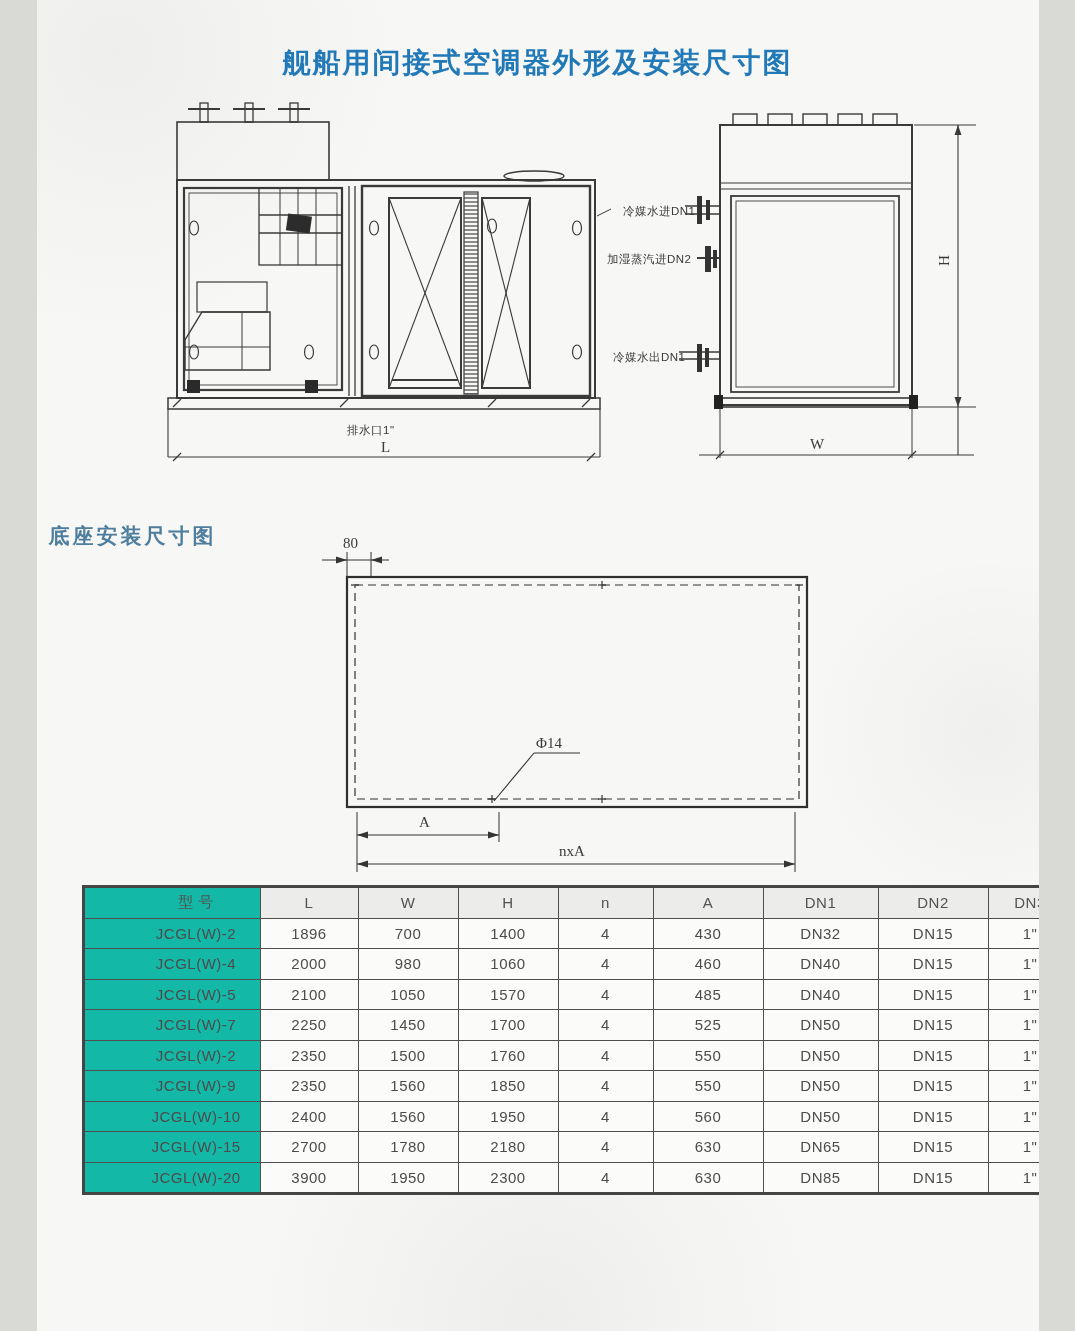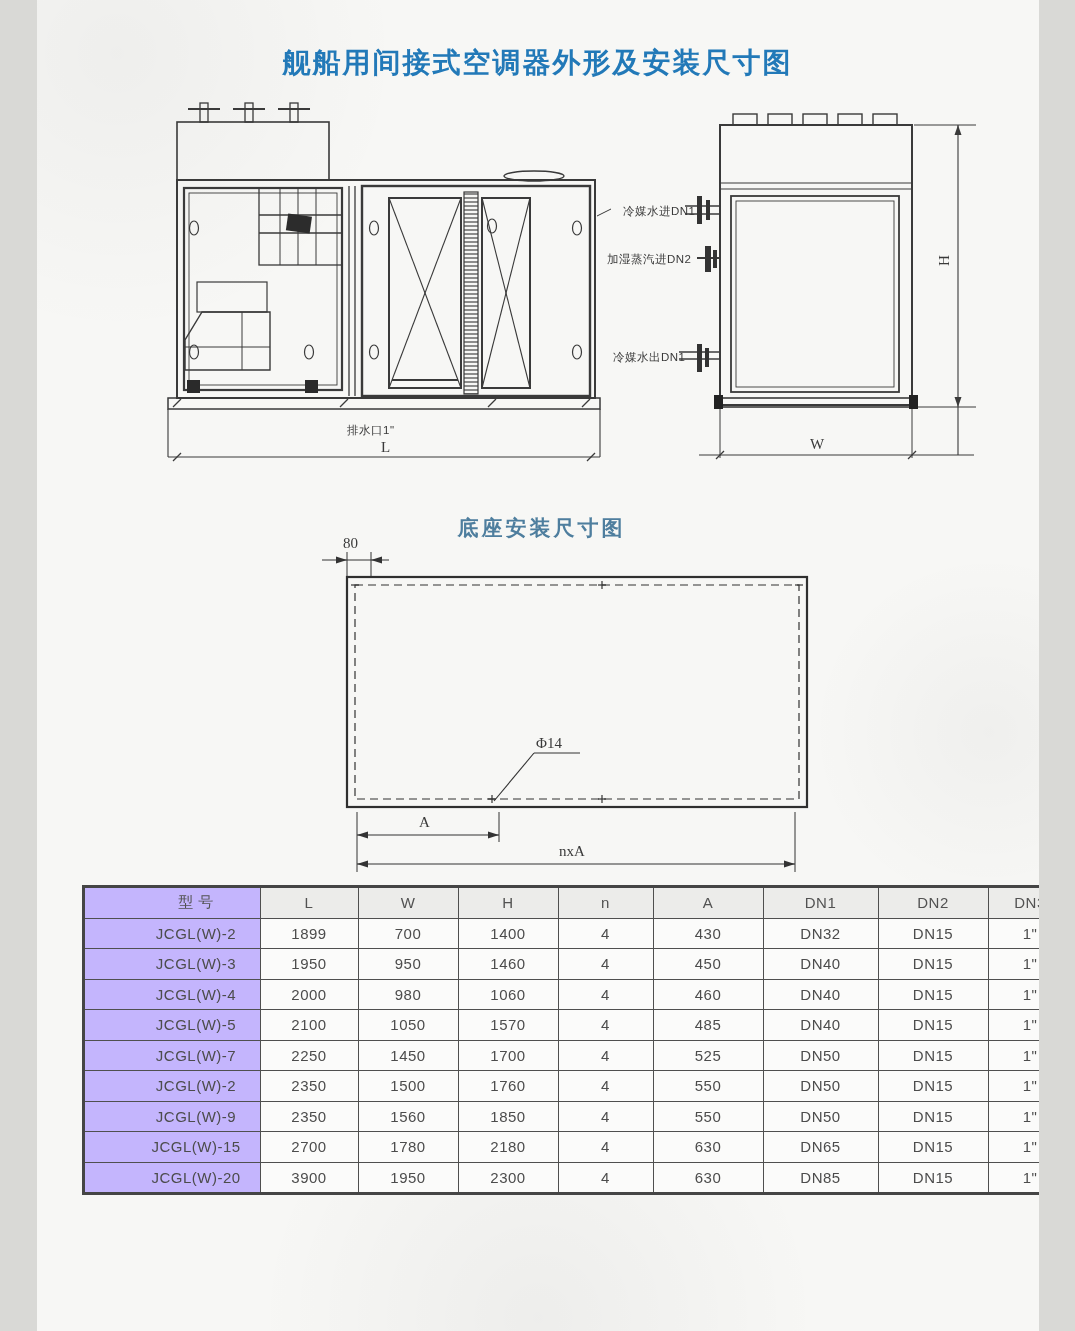--- a/index.html
+++ b/index.html
@@ -13,40 +13,40 @@
     font-family:"Liberation Sans", sans-serif;
     overflow:hidden;
   }
   .main-title {
     position:absolute; top:44px; left:0; width:100%;
     text-align:center; font-size:28px; font-weight:bold;
     letter-spacing:2px; color:#2279b8; margin:0;
   }
   .base-title {
     position:absolute; top:510px; left:0; width:100%;
-    text-align:center; font-size:21px; font-weight:bold;
-    letter-spacing:3px; color:#4e7e9e; margin:4px;
+    font-size:21px; font-weight:bold;
+    letter-spacing:3px; color:#4e7e9e; margin:12px;
   }
   svg.drawing { position:absolute; top:0; left:0; }
   svg text { fill:#3a3a3a; }
   .cjk-label { font-size:11.5px; letter-spacing:0.5px; }
   .dim-label { font-family:"Liberation Serif", serif; font-size:15px; }
   .spec-table {
     position:absolute; top:885px; left:45px; width:990px;
     border-collapse:collapse; table-layout:fixed;
     border:3px solid #454545; background:#fbfbfa;
   }
   .spec-table th, .spec-table td {
     border:1.6px solid #4f4f4f; height:29.5px; padding:0;
     text-align:center; vertical-align:middle;
     font-size:15px; font-weight:normal; color:#4c4c4c;
     letter-spacing:0.5px; overflow:hidden; white-space:nowrap;
   }
   .spec-table th { background:#ececea; color:#525252; }
-  .spec-table th.model-col, .spec-table td.model-col { background:#c4b5fd;padding-left:48px; }
+  .spec-table th.model-col, .spec-table td.model-col { background:#14b8a6;padding-left:48px; }
 </style>
 </head>
 <body>
 
 <div class="page">
 
   <h1 class="main-title">舰船用间接式空调器外形及安装尺寸图</h1>
 
   <svg class="drawing" width="1075" height="885" viewBox="0 0 1075 885">
     <defs>
@@ -272,37 +272,26 @@
         <th>n</th>
         <th>A</th>
         <th>DN1</th>
         <th>DN2</th>
         <th>DN3</th>
       </tr>
     </thead>
     <tbody>
         <tr>
           <td class="model-col">JCGL(W)-2</td>
-          <td>1899</td>
+          <td>1896</td>
           <td>700</td>
           <td>1400</td>
           <td>4</td>
           <td>430</td>
           <td>DN32</td>
-          <td>DN15</td>
-          <td>1"</td>
-        </tr>
-        <tr>
-          <td class="model-col">JCGL(W)-3</td>
-          <td>1950</td>
-          <td>950</td>
-          <td>1460</td>
-          <td>4</td>
-          <td>450</td>
-          <td>DN40</td>
           <td>DN15</td>
           <td>1"</td>
         </tr>
         <tr>
           <td class="model-col">JCGL(W)-4</td>
           <td>2000</td>
           <td>980</td>
           <td>1060</td>
           <td>4</td>
           <td>460</td>
@@ -348,20 +337,31 @@
           <td>2350</td>
           <td>1560</td>
           <td>1850</td>
           <td>4</td>
           <td>550</td>
           <td>DN50</td>
           <td>DN15</td>
           <td>1"</td>
         </tr>
         <tr>
+          <td class="model-col">JCGL(W)-10</td>
+          <td>2400</td>
+          <td>1560</td>
+          <td>1950</td>
+          <td>4</td>
+          <td>560</td>
+          <td>DN50</td>
+          <td>DN15</td>
+          <td>1"</td>
+        </tr>
+        <tr>
           <td class="model-col">JCGL(W)-15</td>
           <td>2700</td>
           <td>1780</td>
           <td>2180</td>
           <td>4</td>
           <td>630</td>
           <td>DN65</td>
           <td>DN15</td>
           <td>1"</td>
         </tr>

